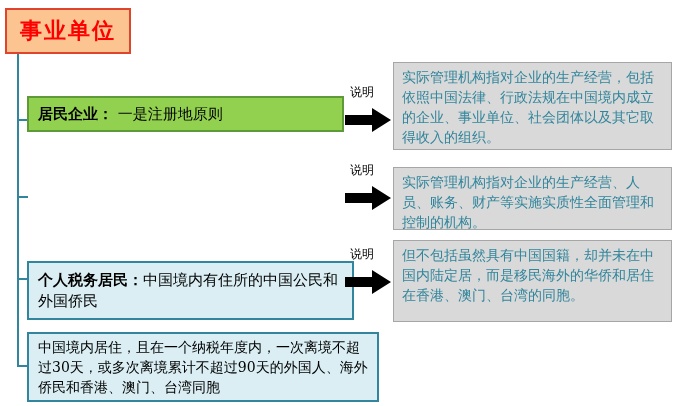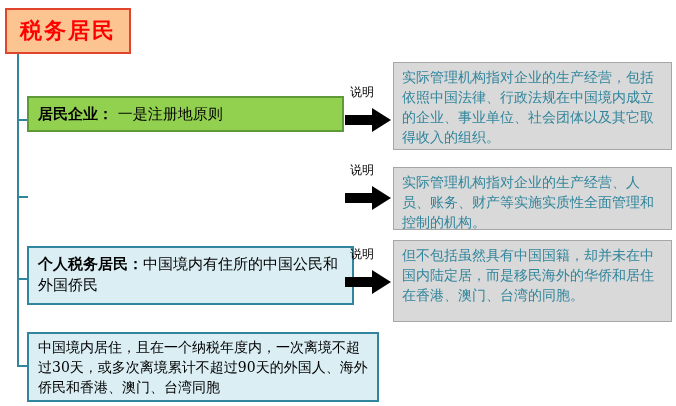--- a/index.html
+++ b/index.html
@@ -27,21 +27,21 @@
   .node{
     position:absolute;display:flex;align-items:center;
     box-sizing:border-box;padding:4px 9px;font-size:15px;color:#000;
   }
   .node p{margin:0;line-height:1.4;}
   .node .b{font-weight:bold;}
   .green{background:#92D050;border:2px solid #5E9A38;}
   .blue{background:#DAEEF3;border:2px solid #31859C;}
   .n1{left:27px;top:96px;width:317px;height:36px;}
   .n2{left:27px;top:173px;width:317px;height:48px;}
-  .n3{left:27px;top:246px;width:327px;height:59px;font-family:Liberation Mono, monospace;}
+  .n3{left:27px;top:261px;width:327px;height:59px;}
   .n4{left:27px;top:332px;width:352px;height:70px;font-size:14px;}
   .n4 p{line-height:1.45;}
   
   .callout{position:absolute;width:48px;display:flex;flex-direction:column;align-items:flex-start;}
   .callout .lbl{font-size:12px;color:#000;margin-left:5px;font-family:"DejaVu Sans",sans-serif;}
   .callout svg{margin-top:6px;display:block;}
   .c1{left:345px;top:84px;}
   .c2{left:345px;top:162px;}
   .c3{left:345px;top:246px;}
   
@@ -53,21 +53,21 @@
   .e1{top:62px;height:88px;}
   .e2{top:167px;height:63px;}
   .e3{top:240px;height:82px;}
 </style>
 </head>
 <body>
 
 <div class="canvas">
 
   <div class="title-box">
-    <span>税务居民</span>
+    <span>事业单位</span>
   </div>
 
   <div class="conn v"></div>
   <div class="conn h1"></div>
   <div class="conn h2"></div>
   <div class="conn h3"></div>
   <div class="conn h4"></div>
 
   <div class="node green n1">
     <p><span class="b">居民企业：</span><span> 一是注册地原则</span></p>

